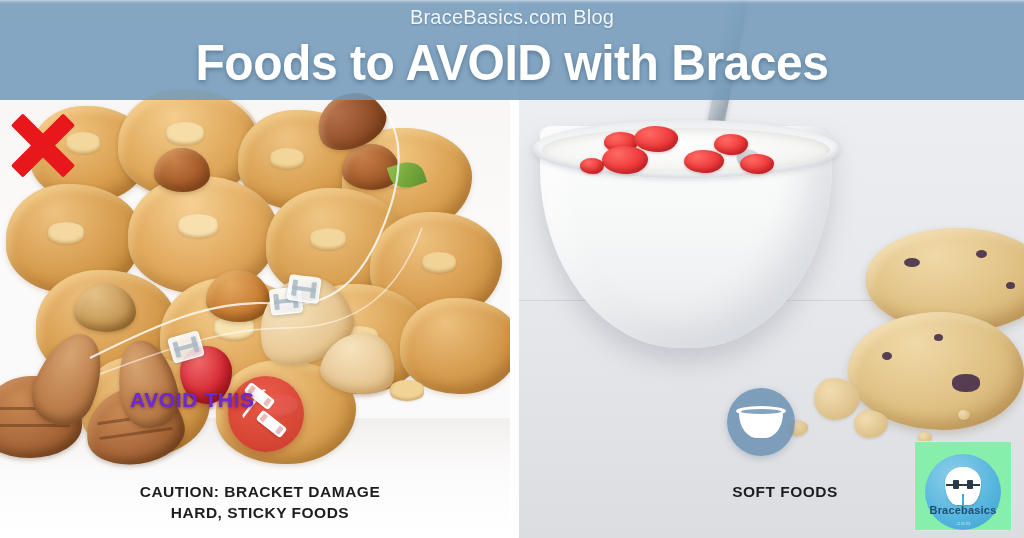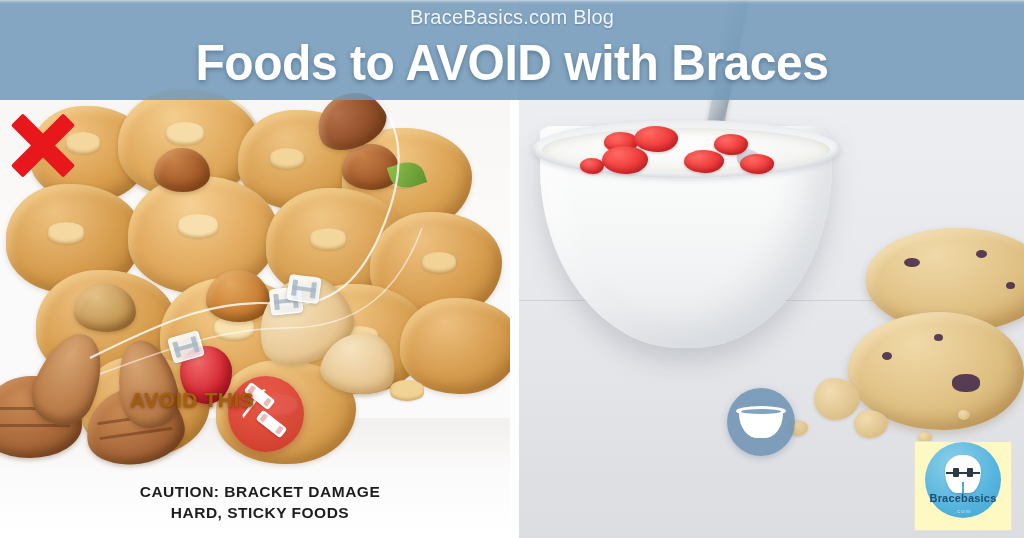--- a/index.html
+++ b/index.html
@@ -101,21 +101,21 @@
     background:#e8171b;border-radius:2px;
   }
   .x-mark span.a{transform:rotate(45deg);}
   .x-mark span.b{transform:rotate(-45deg);}
 
   
   .avoid-badge{
     position:absolute;left:130px;top:388px;display:flex;align-items:center;gap:0;
   }
   .avoid-badge .txt{
-    font-size:21px;font-weight:bold;color:#a16207;letter-spacing:.6px;
+    font-size:21px;font-weight:bold;color:#6d28d9;letter-spacing:.6px;
     text-shadow:0 1px 3px rgba(90,25,25,.65),0 0 8px rgba(120,30,30,.4);
     white-space:nowrap;padding-right:6px;
   }
   .avoid-circle{
     position:absolute;left:228px;top:376px;width:76px;height:76px;border-radius:50%;
     background:radial-gradient(circle at 38% 32%,rgba(235,60,55,.78),rgba(198,22,30,.72));
     box-shadow:0 2px 8px rgba(130,20,25,.35);
   }
   .avoid-circle .br{
     position:absolute;width:31px;height:12px;border-radius:3px;
@@ -240,22 +240,22 @@
     position:absolute;text-align:center;z-index:7;
     font-size:15.5px;line-height:21px;font-weight:bold;color:#1d1d1d;
     letter-spacing:.5px;
   }
   .caption-left{left:90px;top:481px;width:340px;}
   .caption-right{left:640px;top:481px;width:290px;}
 
   
   .logo{
     position:absolute;left:914px;top:441px;width:96px;height:88px;z-index:9;
-    background:#fef9c3;border:1px solid #e3e3e3;
-    display:flex;align-items:flex-start;justify-content:center;
+    background:#86efac;border:1px solid #e3e3e3;
+    display:flex;align-items:flex-end;justify-content:center;
   }
   .logo-circle{
     position:relative;width:76px;height:76px;border-radius:50%;
     background:radial-gradient(circle at 38% 30%,#8dd0ea,#55b4dd 60%,#3ea3d0);
     display:flex;align-items:center;justify-content:center;
   }
   .tooth{
     position:absolute;left:50%;top:13px;margin-left:-18px;width:36px;height:38px;
     background:#ffffff;
     border-radius:46% 46% 32% 32%/42% 42% 58% 58%;
@@ -424,20 +424,21 @@
   <div class="soft-circle">
     <div class="soft-bowl"></div>
     <div class="soft-bowl-rim"></div>
   </div>
 
   <div class="caption caption-left">
     <div>CAUTION: BRACKET DAMAGE</div>
     <div>HARD, STICKY FOODS</div>
   </div>
   <div class="caption caption-right">
+    <div>SOFT FOODS</div>
   </div>
 
   <div class="header">
     <div class="eyebrow">BraceBasics.com Blog</div>
     <div class="title">Foods to AVOID with Braces</div>
   </div>
 
   <div class="logo">
     <div class="logo-circle">
       <div class="tooth">

